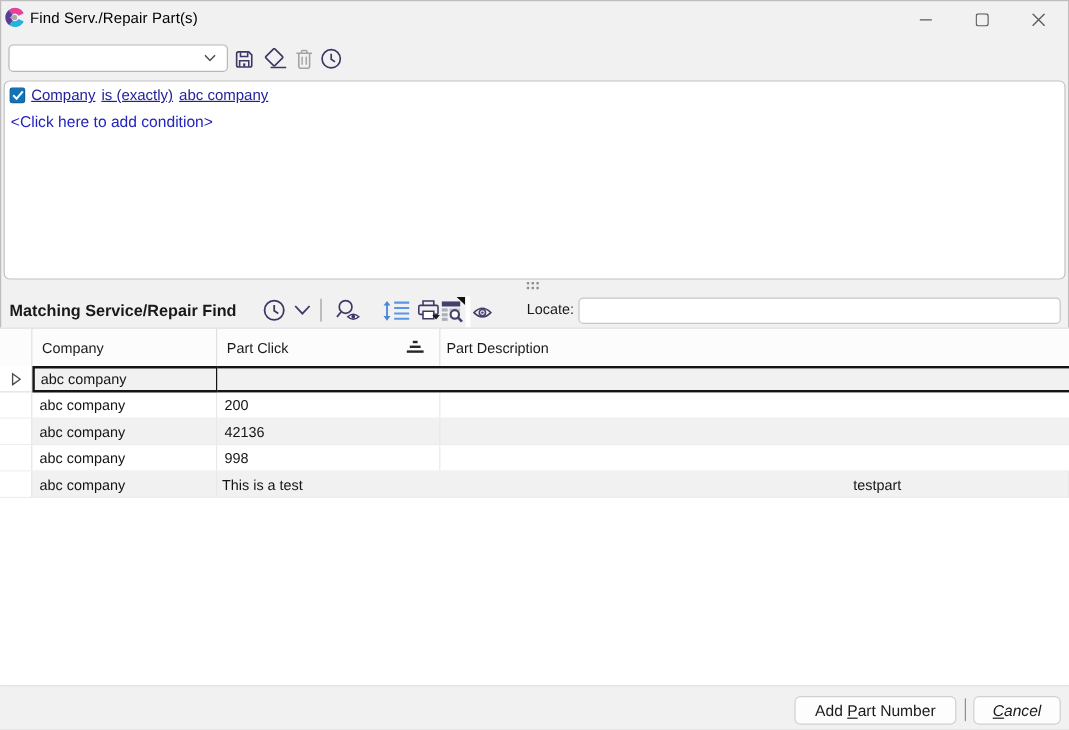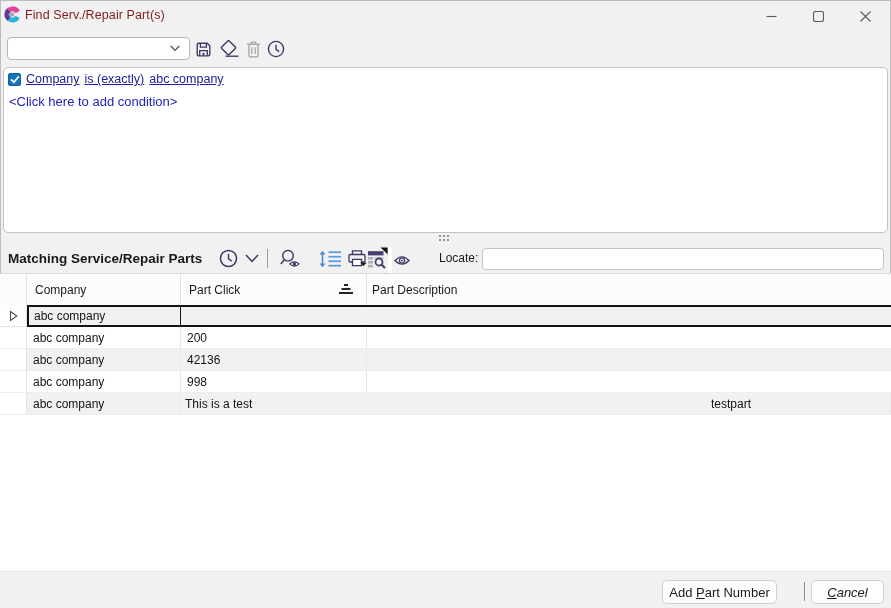--- a/index.html
+++ b/index.html
@@ -7,21 +7,21 @@
   body { font-family:"Liberation Sans", sans-serif; }
   .window {
     position:relative; width:891px; height:608px;
     background:#f2f1f1; overflow:hidden;
     outline:1px solid #bdbdbd; outline-offset:-1px;
   }
   
   .titlebar { position:absolute; left:0; top:0; width:891px; height:32px; }
   .app-icon { position:absolute; left:4px; top:6px; width:17px; height:17px; }
   .title-text { position:absolute; left:25px; top:0; height:32px; line-height:31px;
-    font-size:12.5px; color:#7f1d1d; letter-spacing:0.1px; }
+    font-size:12.5px; color:#000000; letter-spacing:0.1px; }
   .caption-btn { position:absolute; top:0; width:47px; height:32px;
     display:flex; align-items:center; justify-content:center; }
   .cap-min { right:96px; } .cap-max { right:49px; } .cap-close { right:2px; }
   
   .toolbar-top { position:absolute; left:0; top:32px; width:891px; height:35px; }
   .combo { position:absolute; left:7px; top:5px; width:183px; height:23px;
     background:#fff; border:1px solid #b9b7b5; border-radius:4px; }
   .combo-chevron { position:absolute; right:9px; top:7px; }
   .tb-icon { position:absolute; top:4px; width:26px; height:26px;
     display:flex; align-items:center; justify-content:center; }
@@ -85,21 +85,21 @@
     border-right:1.5px solid #141414; }
   .grid-row.selected .gc-company { border-left:2px solid #141414; padding-left:5px; }
   .grid-row.selected .gc-partdesc { border-right:none; }
   .grid-row.selected .gr-rowhdr { border-bottom:1px solid #e3e3e3; }
   
   .footer { position:absolute; left:0; top:571px; width:891px; height:37px;
     background:#f2f1f1; border-top:1px solid #e3e2e2; }
   .btn { position:absolute; top:8px; height:24px; background:#fdfdfd;
     border:1px solid #d2d0ce; border-radius:5px; font-family:"Liberation Sans",sans-serif;
     font-size:13px; color:#1b1b1b; display:flex; align-items:center; justify-content:center; }
-  .btn-add { left:662px; width:115px; }
+  .btn-add { left:662px; width:135px; }
   .btn-cancel { left:811px; width:73px;font-style:italic; }
   .btn-sep { position:absolute; left:804px; top:10px; width:1px; height:19px; background:#8f8f8f; }
   .mn { text-decoration:underline; }
   svg { display:block; }
 </style>
 </head>
 <body>
 
 <div class="window">
 
@@ -185,21 +185,21 @@
       <span></span>
         <span></span>
         <span></span>
         <span></span>
         <span></span>
         <span></span>
     </div>
   </div>
 
   <div class="match-bar">
-    <div class="match-title">Matching Service/Repair Parts</div>
+    <div class="match-title">Matching Service/Repair Find</div>
     <div class="mb-icon mbi-clock">
       <svg width="19" height="19" viewBox="0 0 18 18">
         <circle cx="9" cy="9" r="7.6" fill="none" stroke="#3c3866" stroke-width="1.4"></circle>
         <path d="M9 4.8 L9 9.4 L12.2 11.6" fill="none" stroke="#3c3866" stroke-width="1.4"></path>
       </svg>
     </div>
     <div class="mb-icon mbi-chevron">
       <svg width="14" height="9" viewBox="0 0 14 9">
           <polyline points="1,1 7,7.4 13,1" fill="none" stroke="#3c3866" stroke-width="1.5"></polyline>
         </svg>

